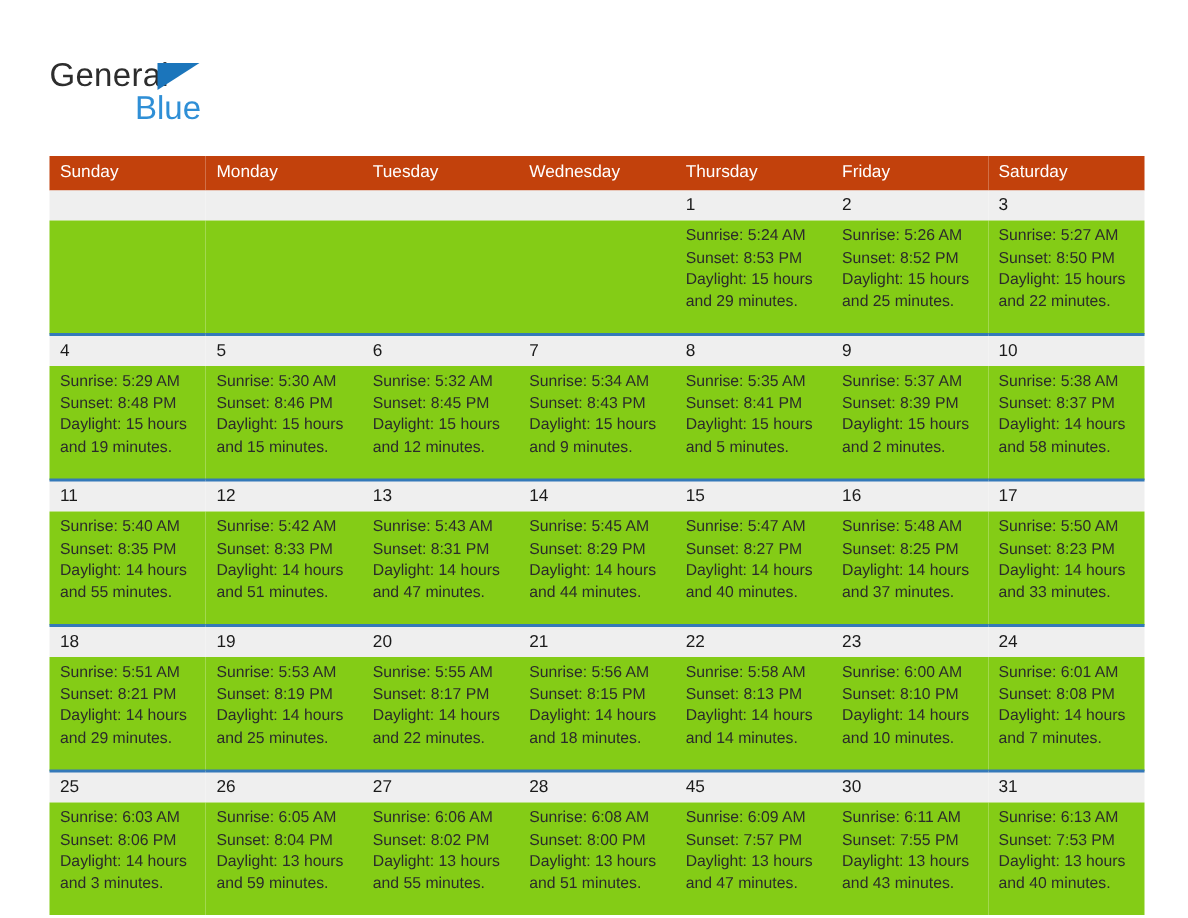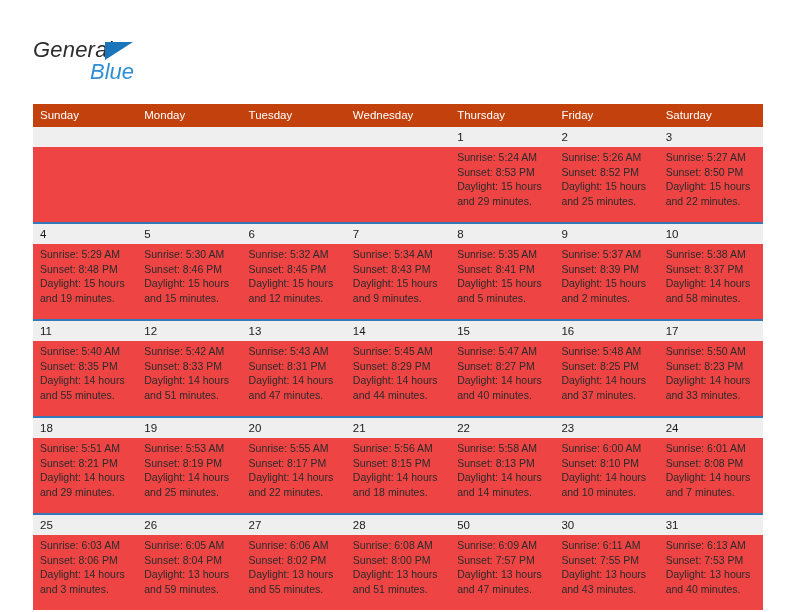--- a/index.html
+++ b/index.html
@@ -28,21 +28,20 @@
     top: 0;
     width: 792px;
     height: 96px;
   }
   .brand {
     position: absolute;
     left: 33px;
     top: 38px;
     width: 200px;
     height: 48px;
-    font-style: italic;
   }
   .brand-general {
     position: absolute;
     left: 0;
     top: 0;
     font-size: 22px;
     letter-spacing: 0.2px;
     color: #2d2d2d;
     font-family: "Liberation Sans", sans-serif;
     line-height: 24px;
@@ -123,21 +122,21 @@
     vertical-align: top;
     border: 0;
     border-top: 2px solid #3479b9;
   }
   tr.daynum-row.first td {
     border-top: 0;
   }
   tr.daynum-row td.empty { color: transparent; }
 
   tr.detail-row td {
-    background: #ef4444;
+    background: #84cc16;
     font-size: 10.5px;
     color: #2b2b2b;
     padding: 3px 6px 10px 7px;
     line-height: 14.6px;
     vertical-align: top;
     height: 62px;
     border: 0;
   }
   .line { display: block; white-space: nowrap; }
 </style>
@@ -375,21 +374,21 @@
             <span class="line">Daylight: 14 hours</span>
             <span class="line">and 7 minutes.</span>
           </td>
         </tr>
 
         <tr class="daynum-row">
           <td>25</td>
           <td>26</td>
           <td>27</td>
           <td>28</td>
-          <td>50</td>
+          <td>45</td>
           <td>30</td>
           <td>31</td>
         </tr>
         <tr class="detail-row">
           <td>
             <span class="line">Sunrise: 6:03 AM</span>
             <span class="line">Sunset: 8:06 PM</span>
             <span class="line">Daylight: 14 hours</span>
             <span class="line">and 3 minutes.</span>
           </td>

